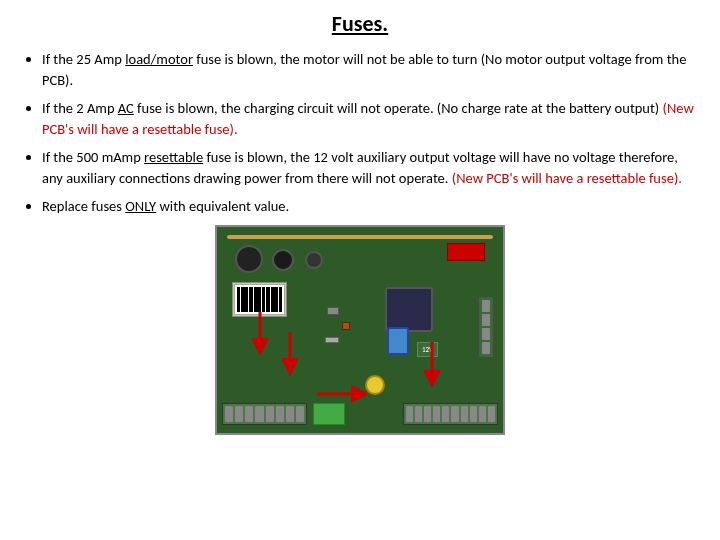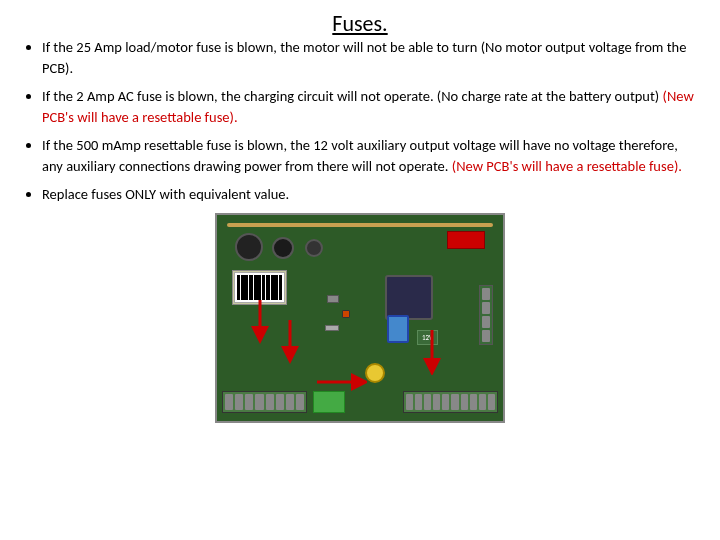--- a/index.html
+++ b/index.html
@@ -11,37 +11,38 @@
       font-family: Calibri, 'Segoe UI', Arial, sans-serif;
       font-size: 14.5px;
       color: #000000;
       overflow: hidden;
       padding: 10px 20px 10px 20px;
     }
 
     h1.page-title {
       text-align: center;
       font-size: 22px;
-      font-weight: normal;
+      font-weight: bold;
       text-decoration: underline;
-      margin-bottom: 0;
+      margin-bottom: 12px;
     }
 
     ul {
       list-style: disc;
       padding-left: 22px;
       margin-bottom: 8px;
     }
 
     ul li {
       margin-bottom: 7px;
       line-height: 1.45;
     }
 
     .underline {
+      text-decoration: underline;
     }
 
     .red-text {
       color: #cc0000;
     }
 
     .pcb-image-container {
       display: flex;
       justify-content: center;
       margin-top: 6px;

